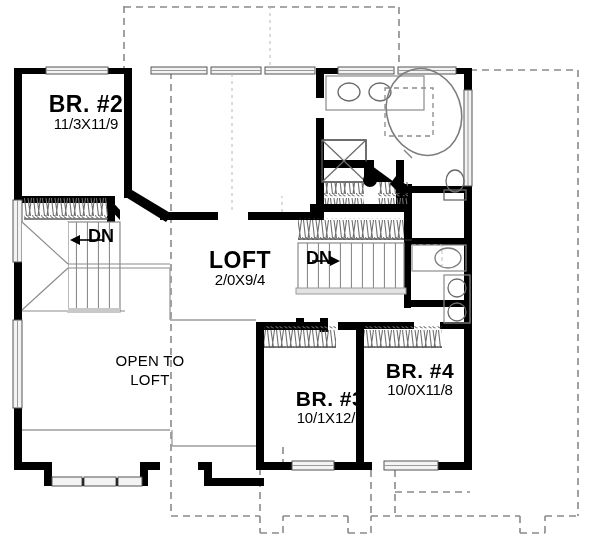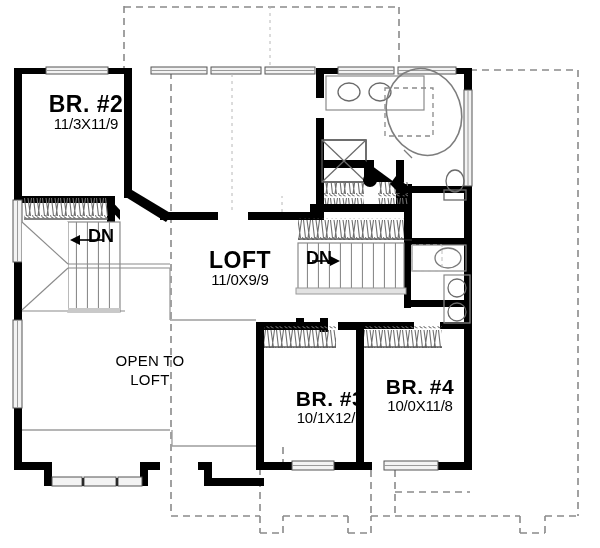--- a/index.html
+++ b/index.html
@@ -321,29 +321,29 @@
   </svg>
 
   <div class="room-label" style="left:86px; top:92px; transform:translateX(-50%);">
     <div class="room-name">BR. #2</div>
     <div class="room-dims">11/3X11/9</div>
   </div>
 
 
   <div class="room-label" style="left:240px; top:248px; transform:translateX(-50%);">
     <div class="room-name">LOFT</div>
-    <div class="room-dims">11/0X9/9</div>
+    <div class="room-dims">2/0X9/4</div>
   </div>
 
   <div class="room-label" style="left:310px; top:388px; transform:translateX(-50%);margin-left:20px;">
     <div class="room-name small-name">BR. #3</div>
     <div class="room-dims">10/1X12/1</div>
   </div>
 
-  <div class="room-label" style="left:420px; top:376px; transform:translateX(-50%);">
+  <div class="room-label" style="left:420px; top:360px; transform:translateX(-50%);">
     <div class="room-name small-name">BR. #4</div>
     <div class="room-dims">10/0X11/8</div>
   </div>
 
   <div class="room-label" style="left:150px; top:352px; transform:translateX(-50%);">
     <div class="open-below">OPEN TO</div>
     <div class="open-below">LOFT</div>
   </div>
 
   <div class="stair-tag" style="left:88px; top:226px;">DN</div>

